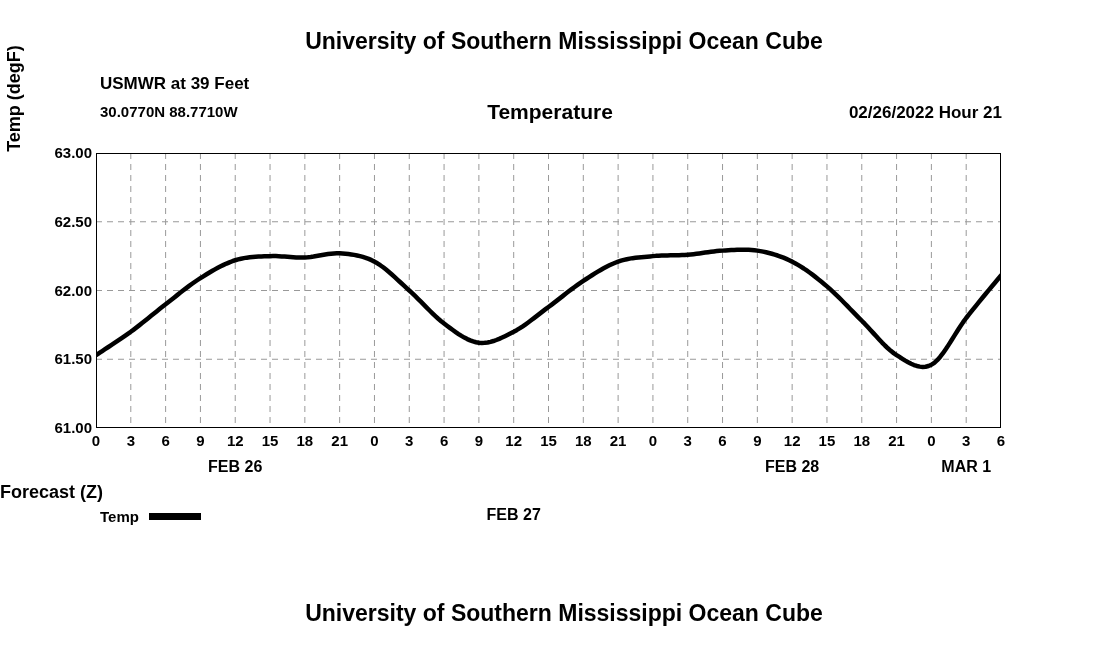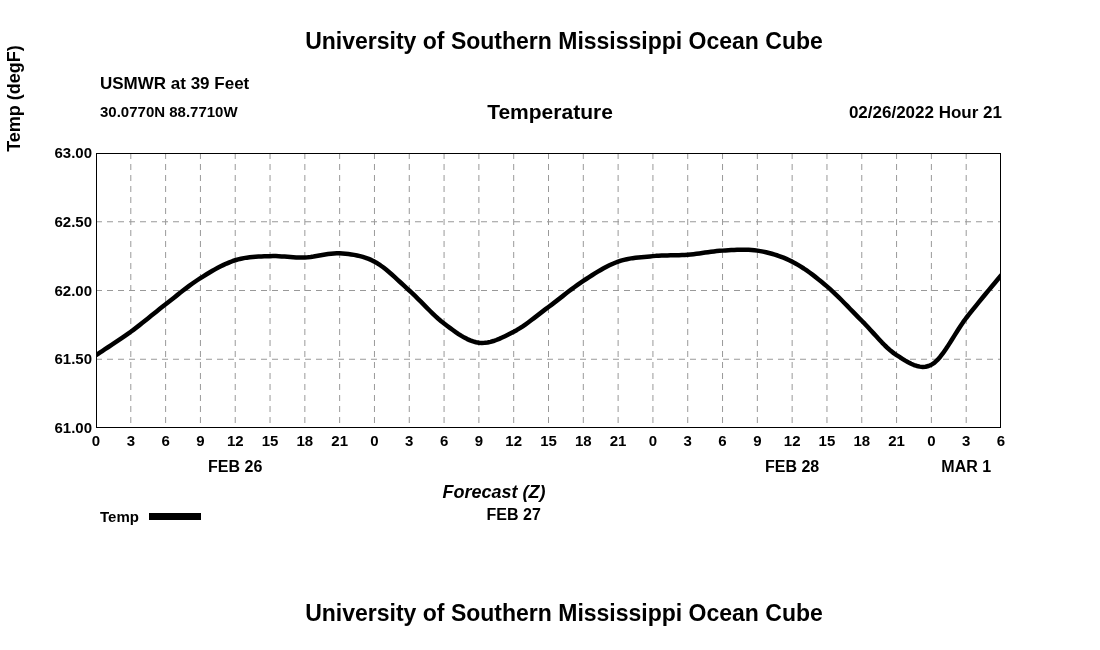--- a/index.html
+++ b/index.html
@@ -103,24 +103,23 @@
     font-size: 16px;
     font-weight: bold;
     text-align: center;
     width: 120px;
   }
   .xaxis-title {
     position: absolute;
     left: 0;
     top: 482px;
     width: 988px;
-    text-align: center;
+    text-align: left;
     font-size: 18px;
     font-weight: bold;
-    font-style: italic;
   }
   #legend {
     position: absolute;
     left: 100px;
     top: 508px;
     display: flex;
     align-items: center;
     gap: 10px;
   }
   #legend .legend-label {

